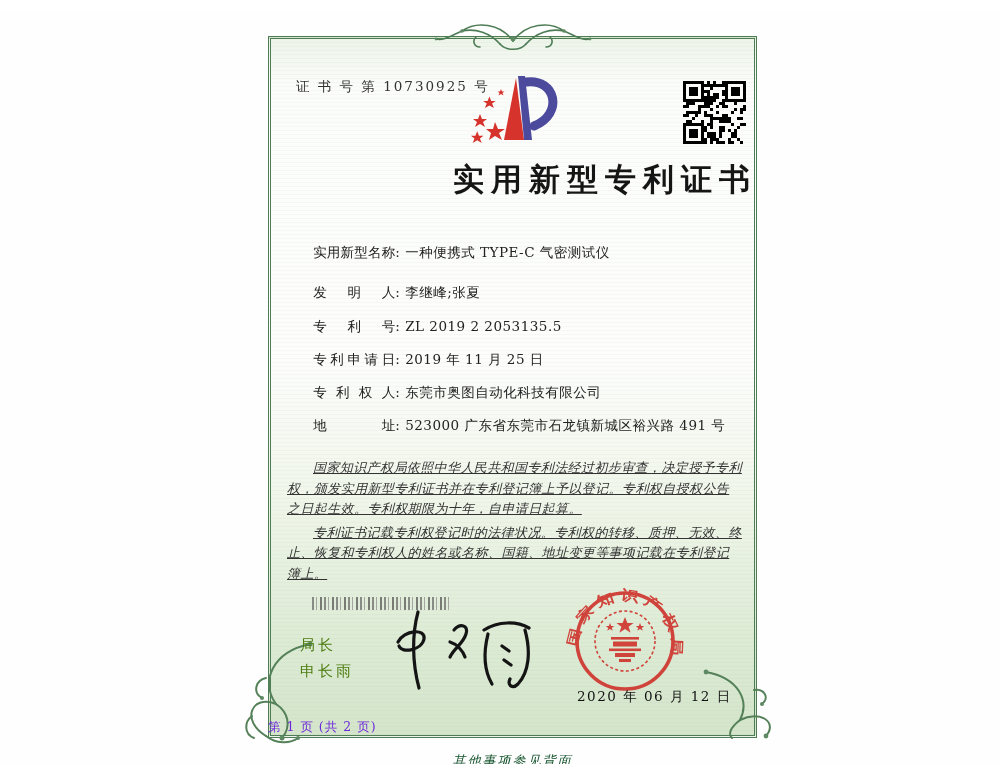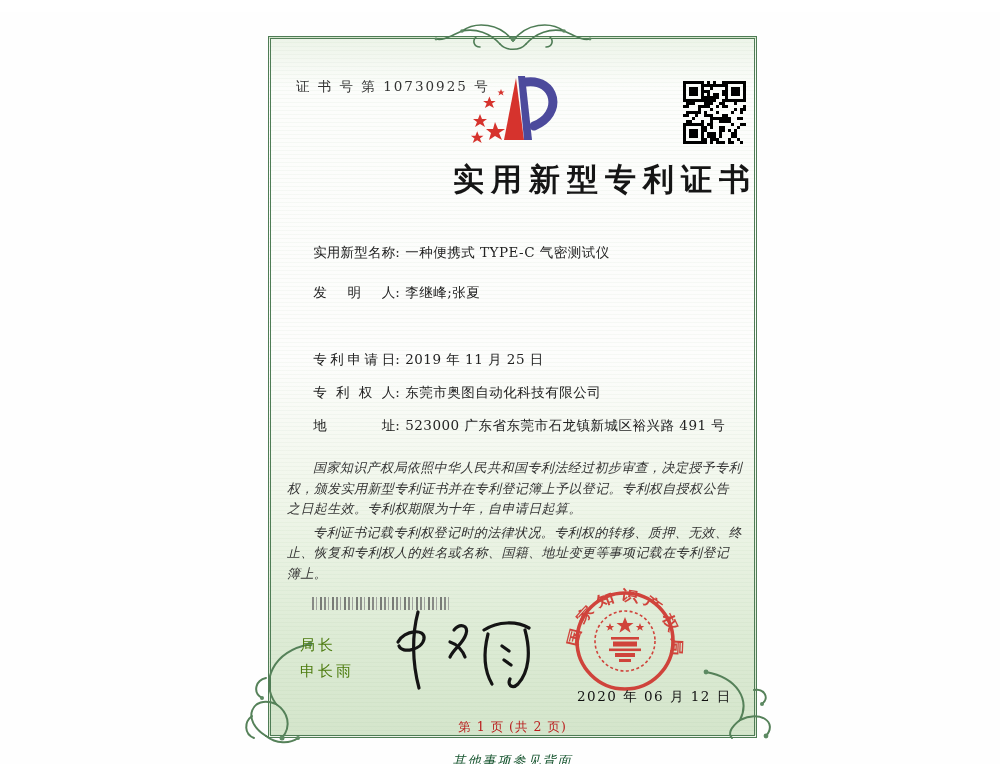--- a/index.html
+++ b/index.html
@@ -26,30 +26,30 @@
   }
   .frow{position:absolute;left:296px;white-space:pre;font-size:13.5px;color:#222;}
   .lab{display:inline-block;width:82px;text-align:justify;text-align-last:justify;white-space:normal;}
   .colon{display:inline-block;width:10px;}
   .val{letter-spacing:0.5px;}
   .pair2{margin-left:48px;}
   .paras{
     position:absolute;left:287px;top:446px;width:455px;
     font-size:13px;line-height:1.58;color:#333;font-style:italic;letter-spacing:0.4px;
   }
-  .paras p{margin:0 0 3px 0;text-indent:2em;}
+  .paras p{margin:0 0 3px 0;text-indent:2em;text-decoration:underline;}
   .barcode{
     position:absolute;left:312px;top:585px;width:138px;height:13px;opacity:.75;
     background:repeating-linear-gradient(90deg,#6a6a6a 0 2px,transparent 2px 4px,#8d8d8d 4px 5px,transparent 5px 8px,#555 8px 10px,transparent 10px 12px);
   }
   .signer{position:absolute;left:300px;top:620px;font-size:15px;color:#4d7c0f;letter-spacing:3px;line-height:1.75;}
   .signature{position:absolute;left:388px;top:594px;width:152px;height:88px;}
   .seal{position:absolute;left:563px;top:567px;width:124px;height:124px;opacity:.92;}
   .sealdate{position:absolute;left:577px;top:676px;font-size:13.5px;letter-spacing:1.5px;color:#111;z-index:5;white-space:pre;}
-  .pagefoot{position:absolute;left:268px;top:707px;width:489px;text-align:center;font-size:12.5px;color:#b91c1c;letter-spacing:1px;}
+  .pagefoot{position:absolute;left:268px;top:707px;width:489px;font-size:12.5px;color:#6d28d9;letter-spacing:1px;}
   .backnote{position:absolute;left:268px;top:740px;width:489px;text-align:center;font-size:13px;font-style:italic;color:#14532d;letter-spacing:2px;}
   .orn{position:absolute;}
   svg{display:block;}
 </style>
 </head>
 <body>
 
 <div class="page">
 
   <div class="frame"></div>
@@ -258,20 +258,23 @@
     </svg>
 
   <div class="title">实用新型专利证书</div>
 
   <div class="frow" style="top:256px">
     <span class="lab">发明人</span><span class="colon">:</span><span class="val">李继峰;张夏</span>
   </div>
   <div class="frow" style="top:216px">
     <span class="lab">实用新型名称</span><span class="colon">:</span><span class="val">一种便携式 TYPE-C 气密测试仪</span>
   </div>
+  <div class="frow" style="top:290px">
+    <span class="lab">专利号</span><span class="colon">:</span><span class="val">ZL 2019 2 2053135.5</span>
+  </div>
   <div class="frow" style="top:323px">
     <span class="lab">专利申请日</span><span class="colon">:</span><span class="val">2019 年 11 月 25 日</span>
   </div>
   <div class="frow" style="top:356px">
     <span class="lab">专利权人</span><span class="colon">:</span><span class="val">东莞市奥图自动化科技有限公司</span>
   </div>
   <div class="frow" style="top:389px">
     <span class="lab">地址</span><span class="colon">:</span><span class="val">523000 广东省东莞市石龙镇新城区裕兴路 491 号</span>
   </div>
 

